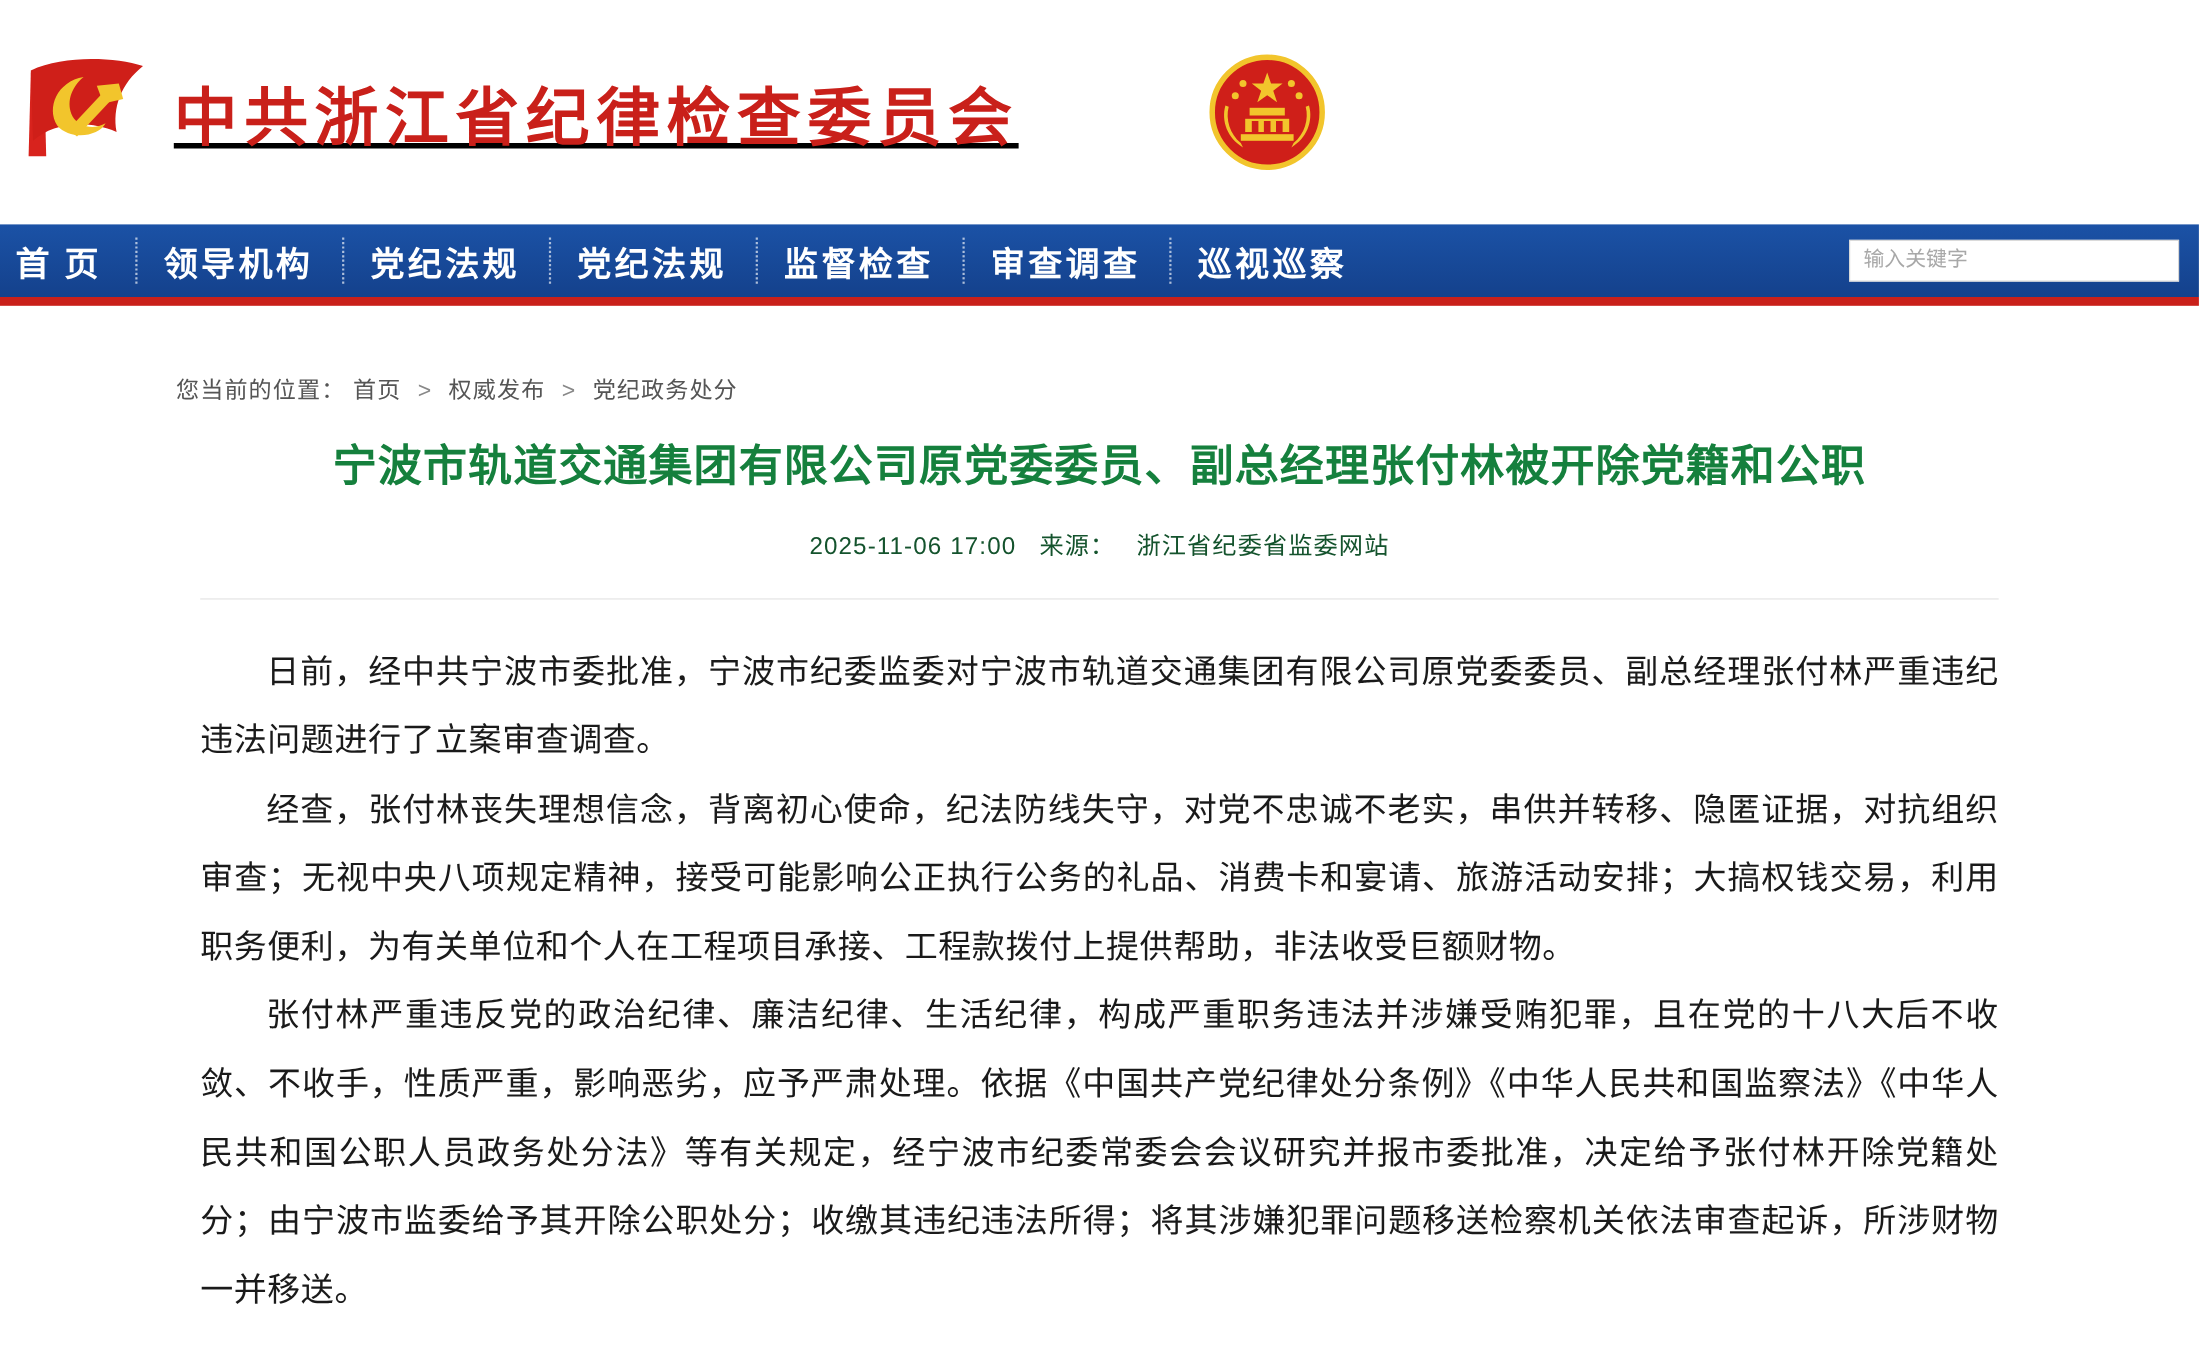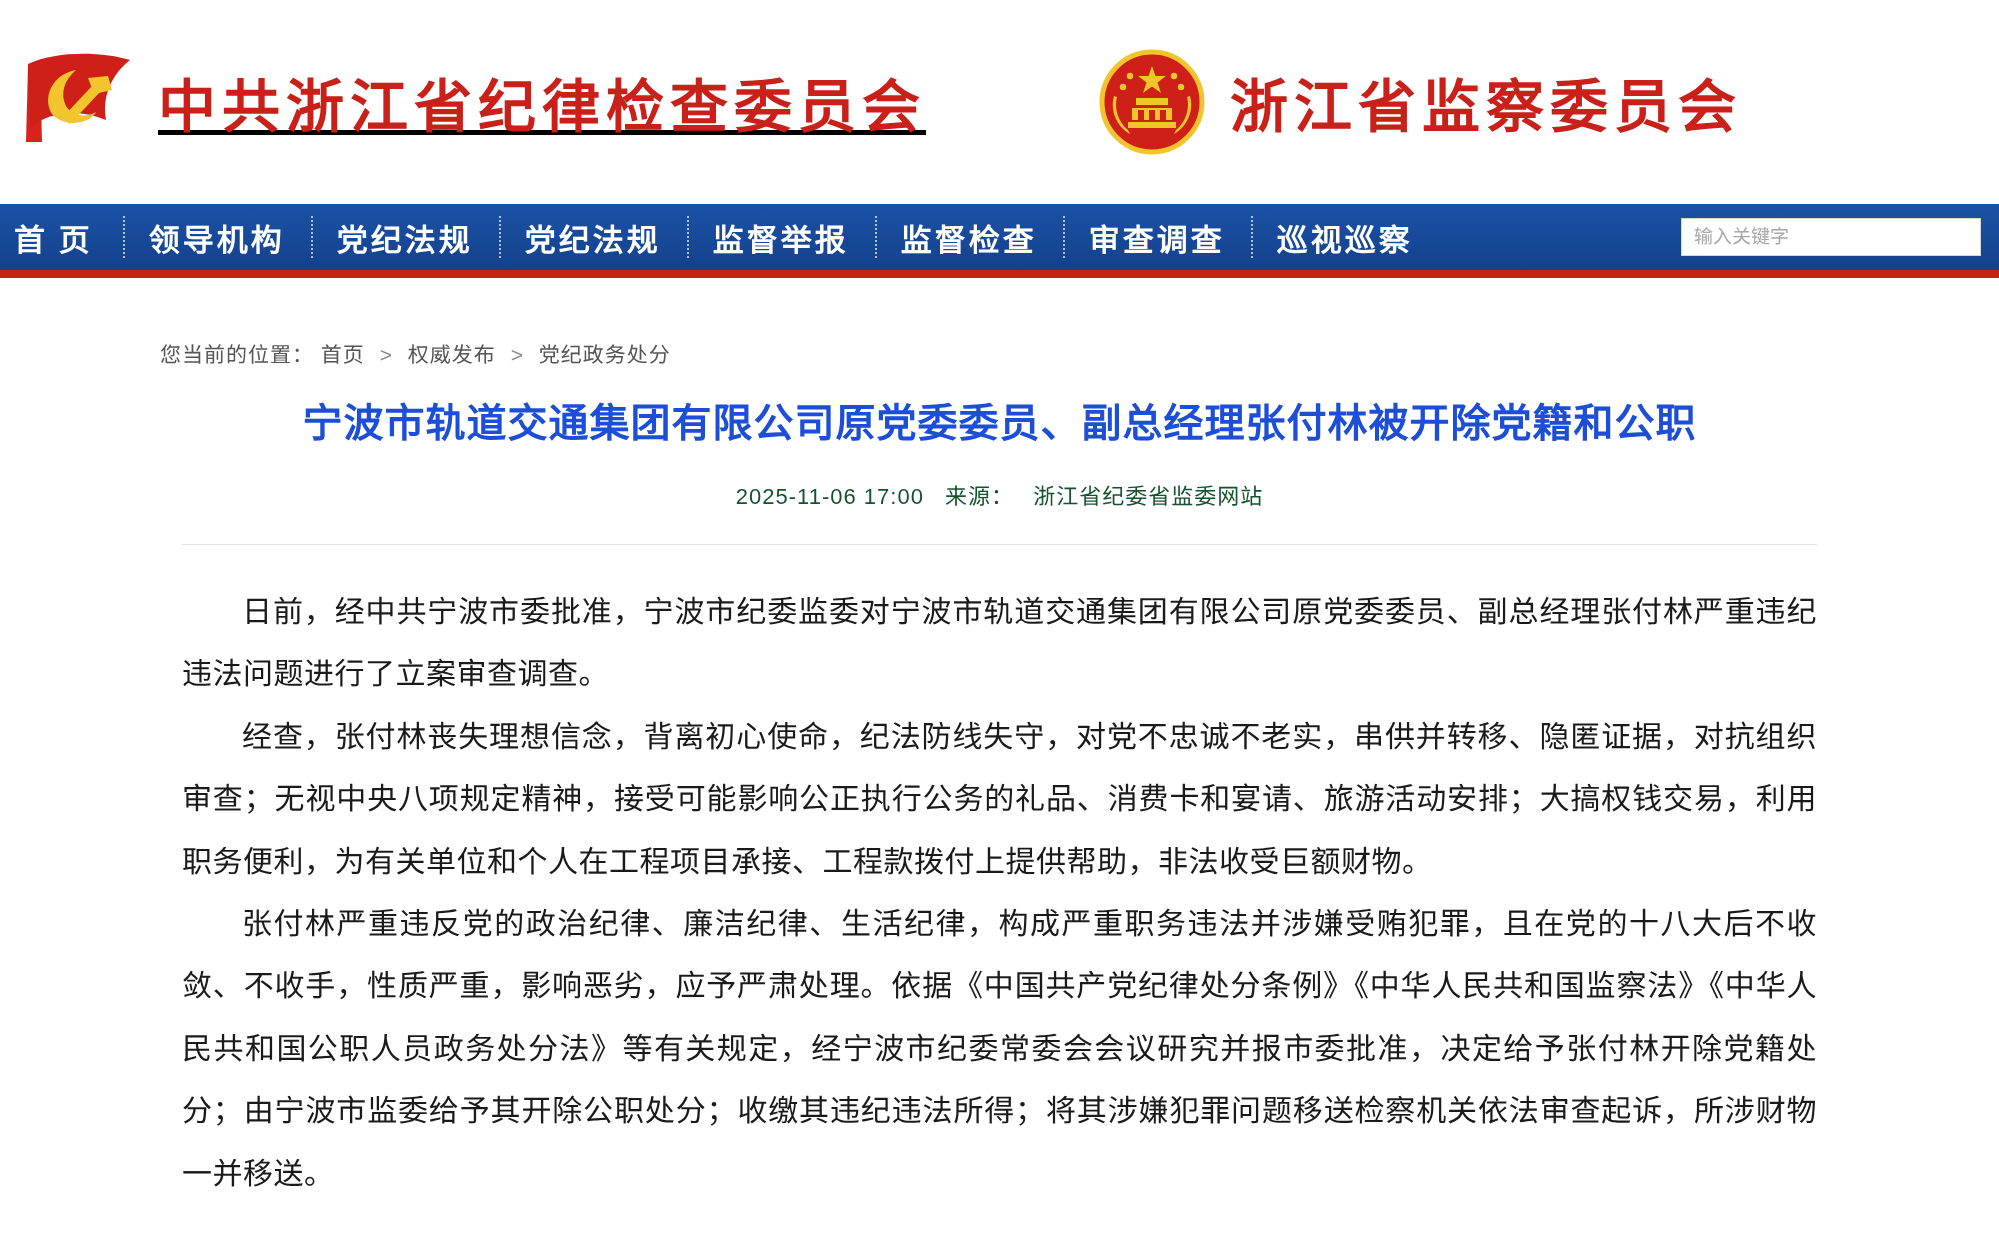--- a/index.html
+++ b/index.html
@@ -132,21 +132,21 @@
 
   .article {
     margin-top: 28px;
     padding: 0 22px;
   }
   .article-title {
     text-align: center;
     font-family: "Liberation Serif", "DejaVu Serif", serif;
     font-size: 40px;
     font-weight: bold;
-    color: #1d4ed8;
+    color: #15803d;
     letter-spacing: 1px;
     line-height: 1.4;
     margin: 26px 0 0 0;
   }
   .article-meta {
     text-align: center;
     margin-top: 26px;
     font-size: 22px;
     color: #14532d;
     letter-spacing: 1px;
@@ -213,40 +213,36 @@
           <rect x="40" y="52" width="32" height="7"></rect>
           <rect x="42" y="64" width="6" height="10" fill="#cf1f19"></rect>
           <rect x="53" y="64" width="6" height="10" fill="#cf1f19"></rect>
           <rect x="64" y="64" width="6" height="10" fill="#cf1f19"></rect>
 
           <path d="M18 50 C 14 64, 20 80, 34 88 L 32 84 C 22 76, 18 62, 21 51 Z"></path>
           <path d="M94 50 C 98 64, 92 80, 78 88 L 80 84 C 90 76, 94 62, 91 51 Z"></path>
         </g>
       </svg>
     </span>
-    <span class="org-title">浙江省监察委员会</span>
   </div>
 </div>
 
 <div class="nav-bar">
   <div class="nav-items">
     <div class="nav-item">
         <span>首 页</span>
       </div>
     <div class="nav-item">
         <span>领导机构</span>
       </div>
     <div class="nav-item">
         <span>党纪法规</span>
       </div>
     <div class="nav-item">
         <span>党纪法规</span>
-      </div>
-    <div class="nav-item">
-        <span>监督举报</span>
       </div>
     <div class="nav-item">
         <span>监督检查</span>
       </div>
     <div class="nav-item">
         <span>审查调查</span>
       </div>
     <div class="nav-item">
         <span>巡视巡察</span>
       </div>

